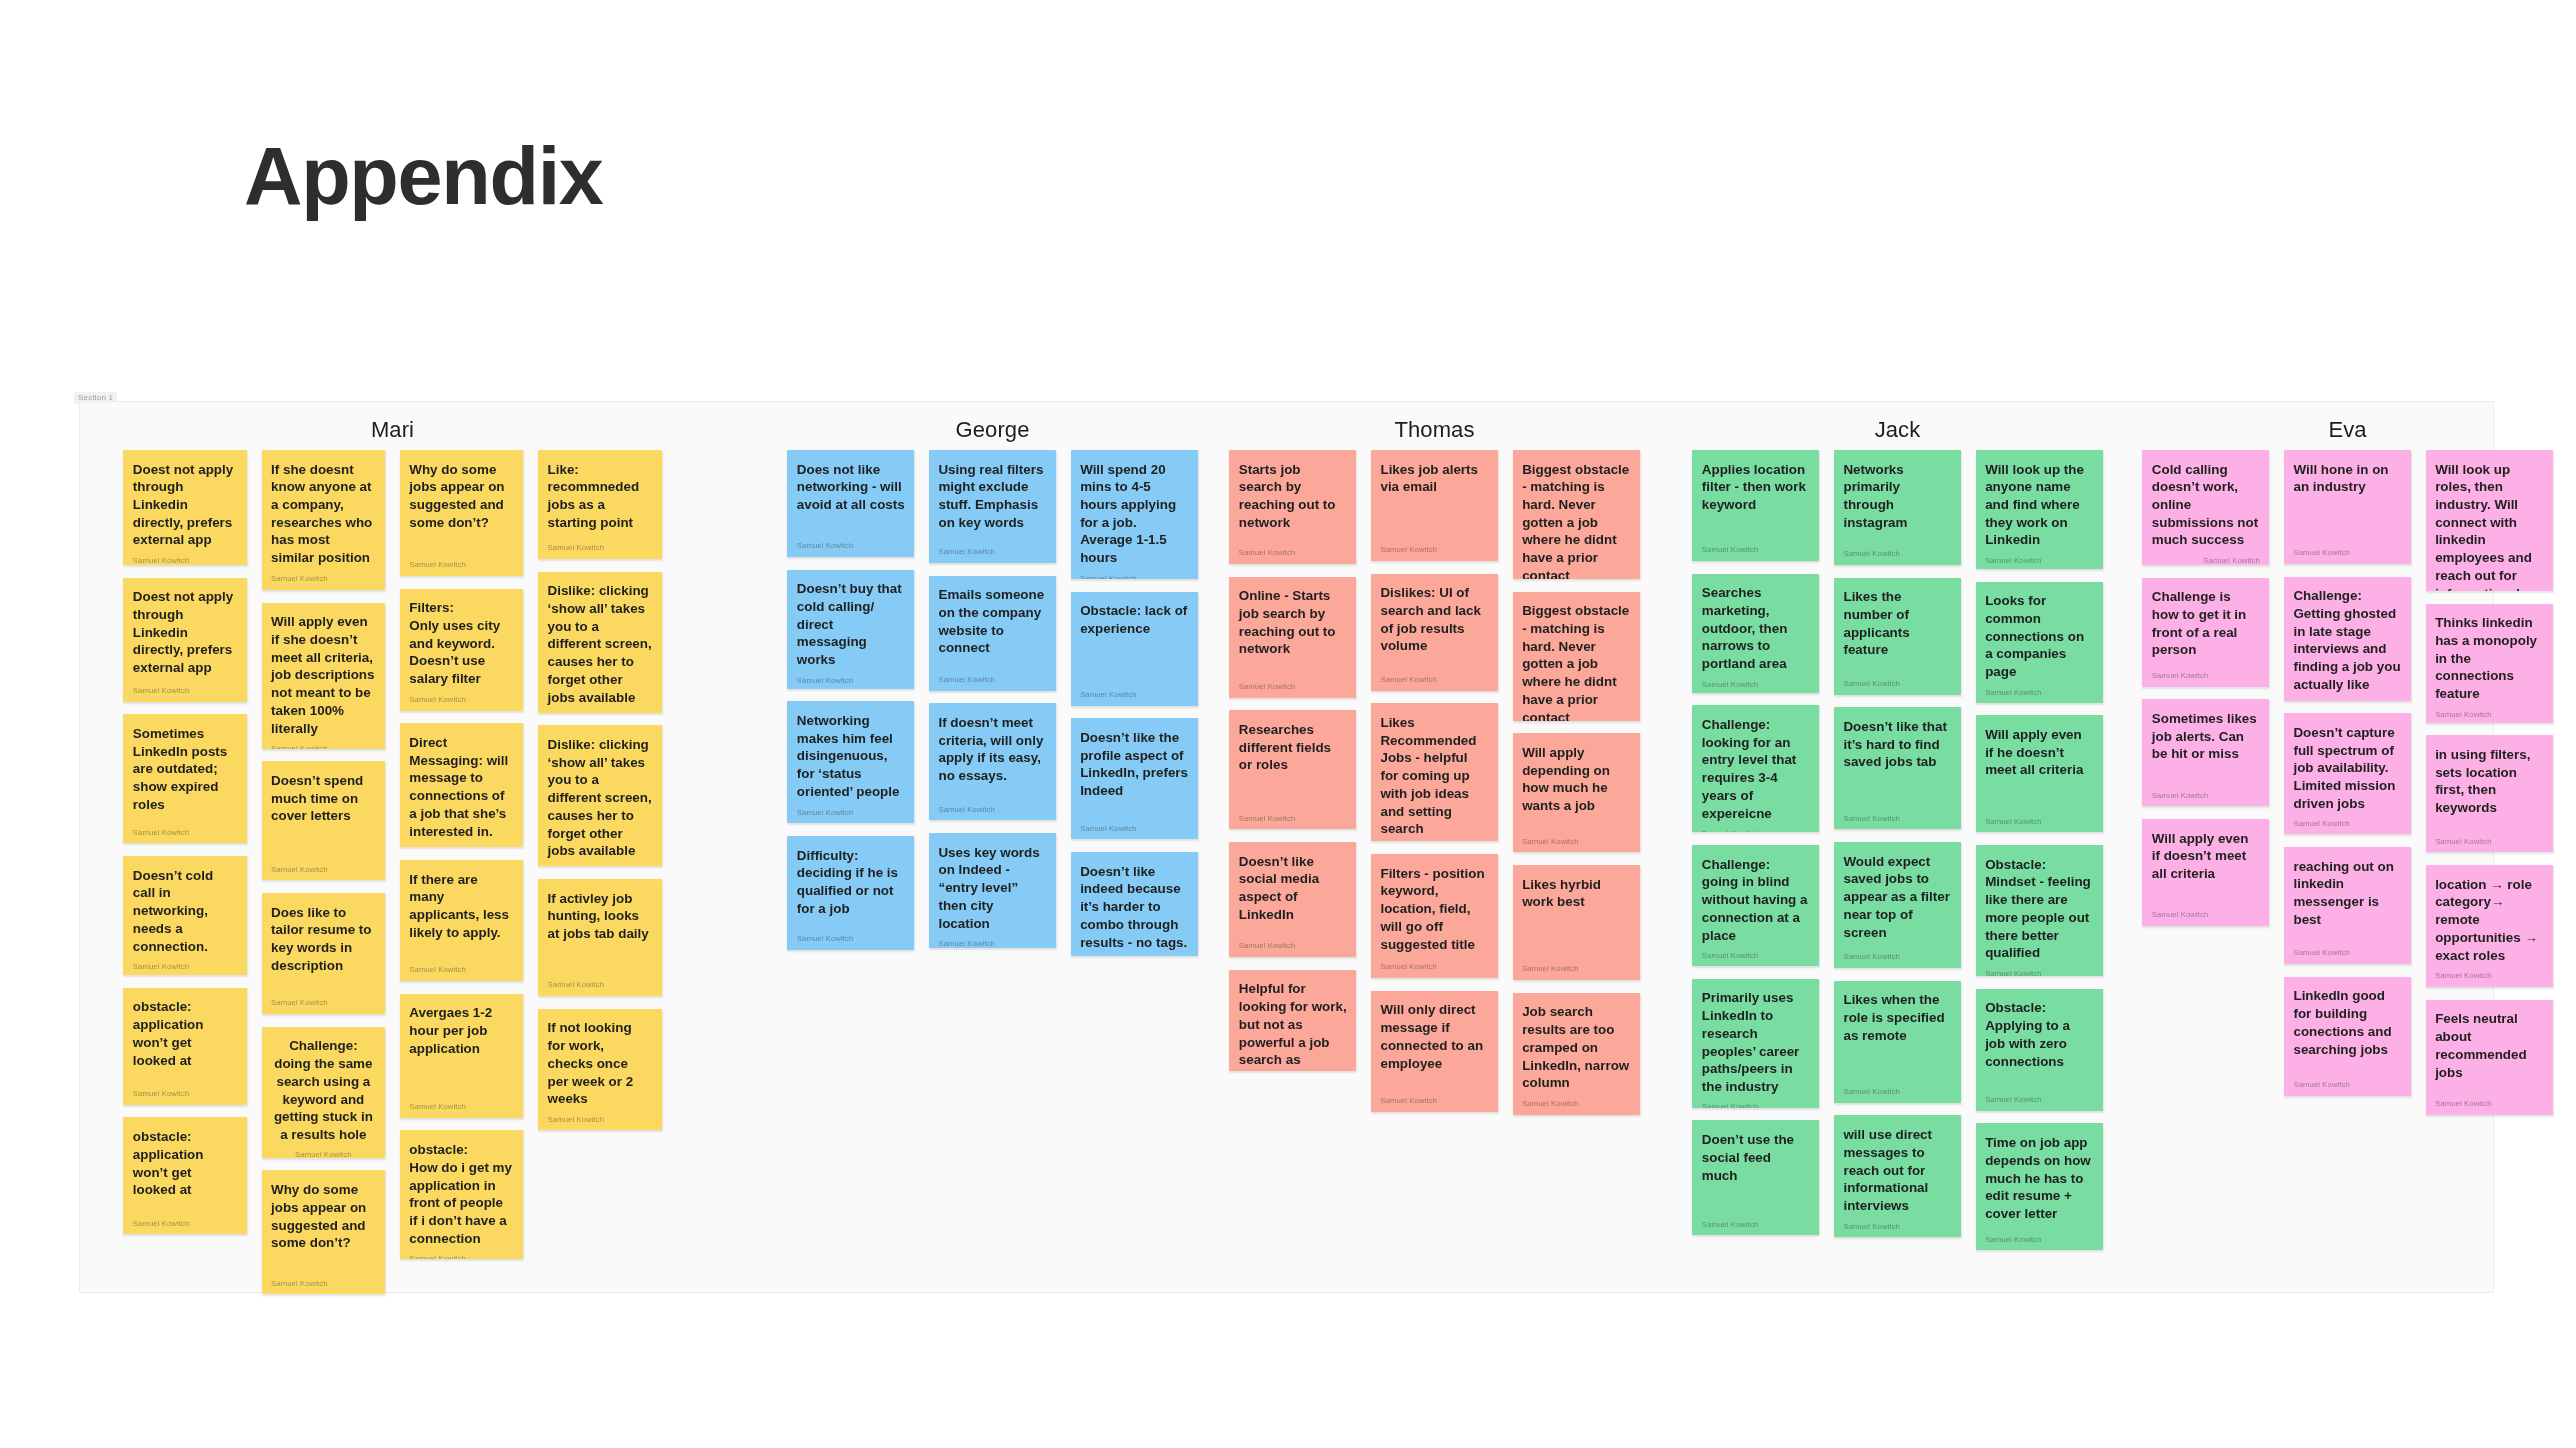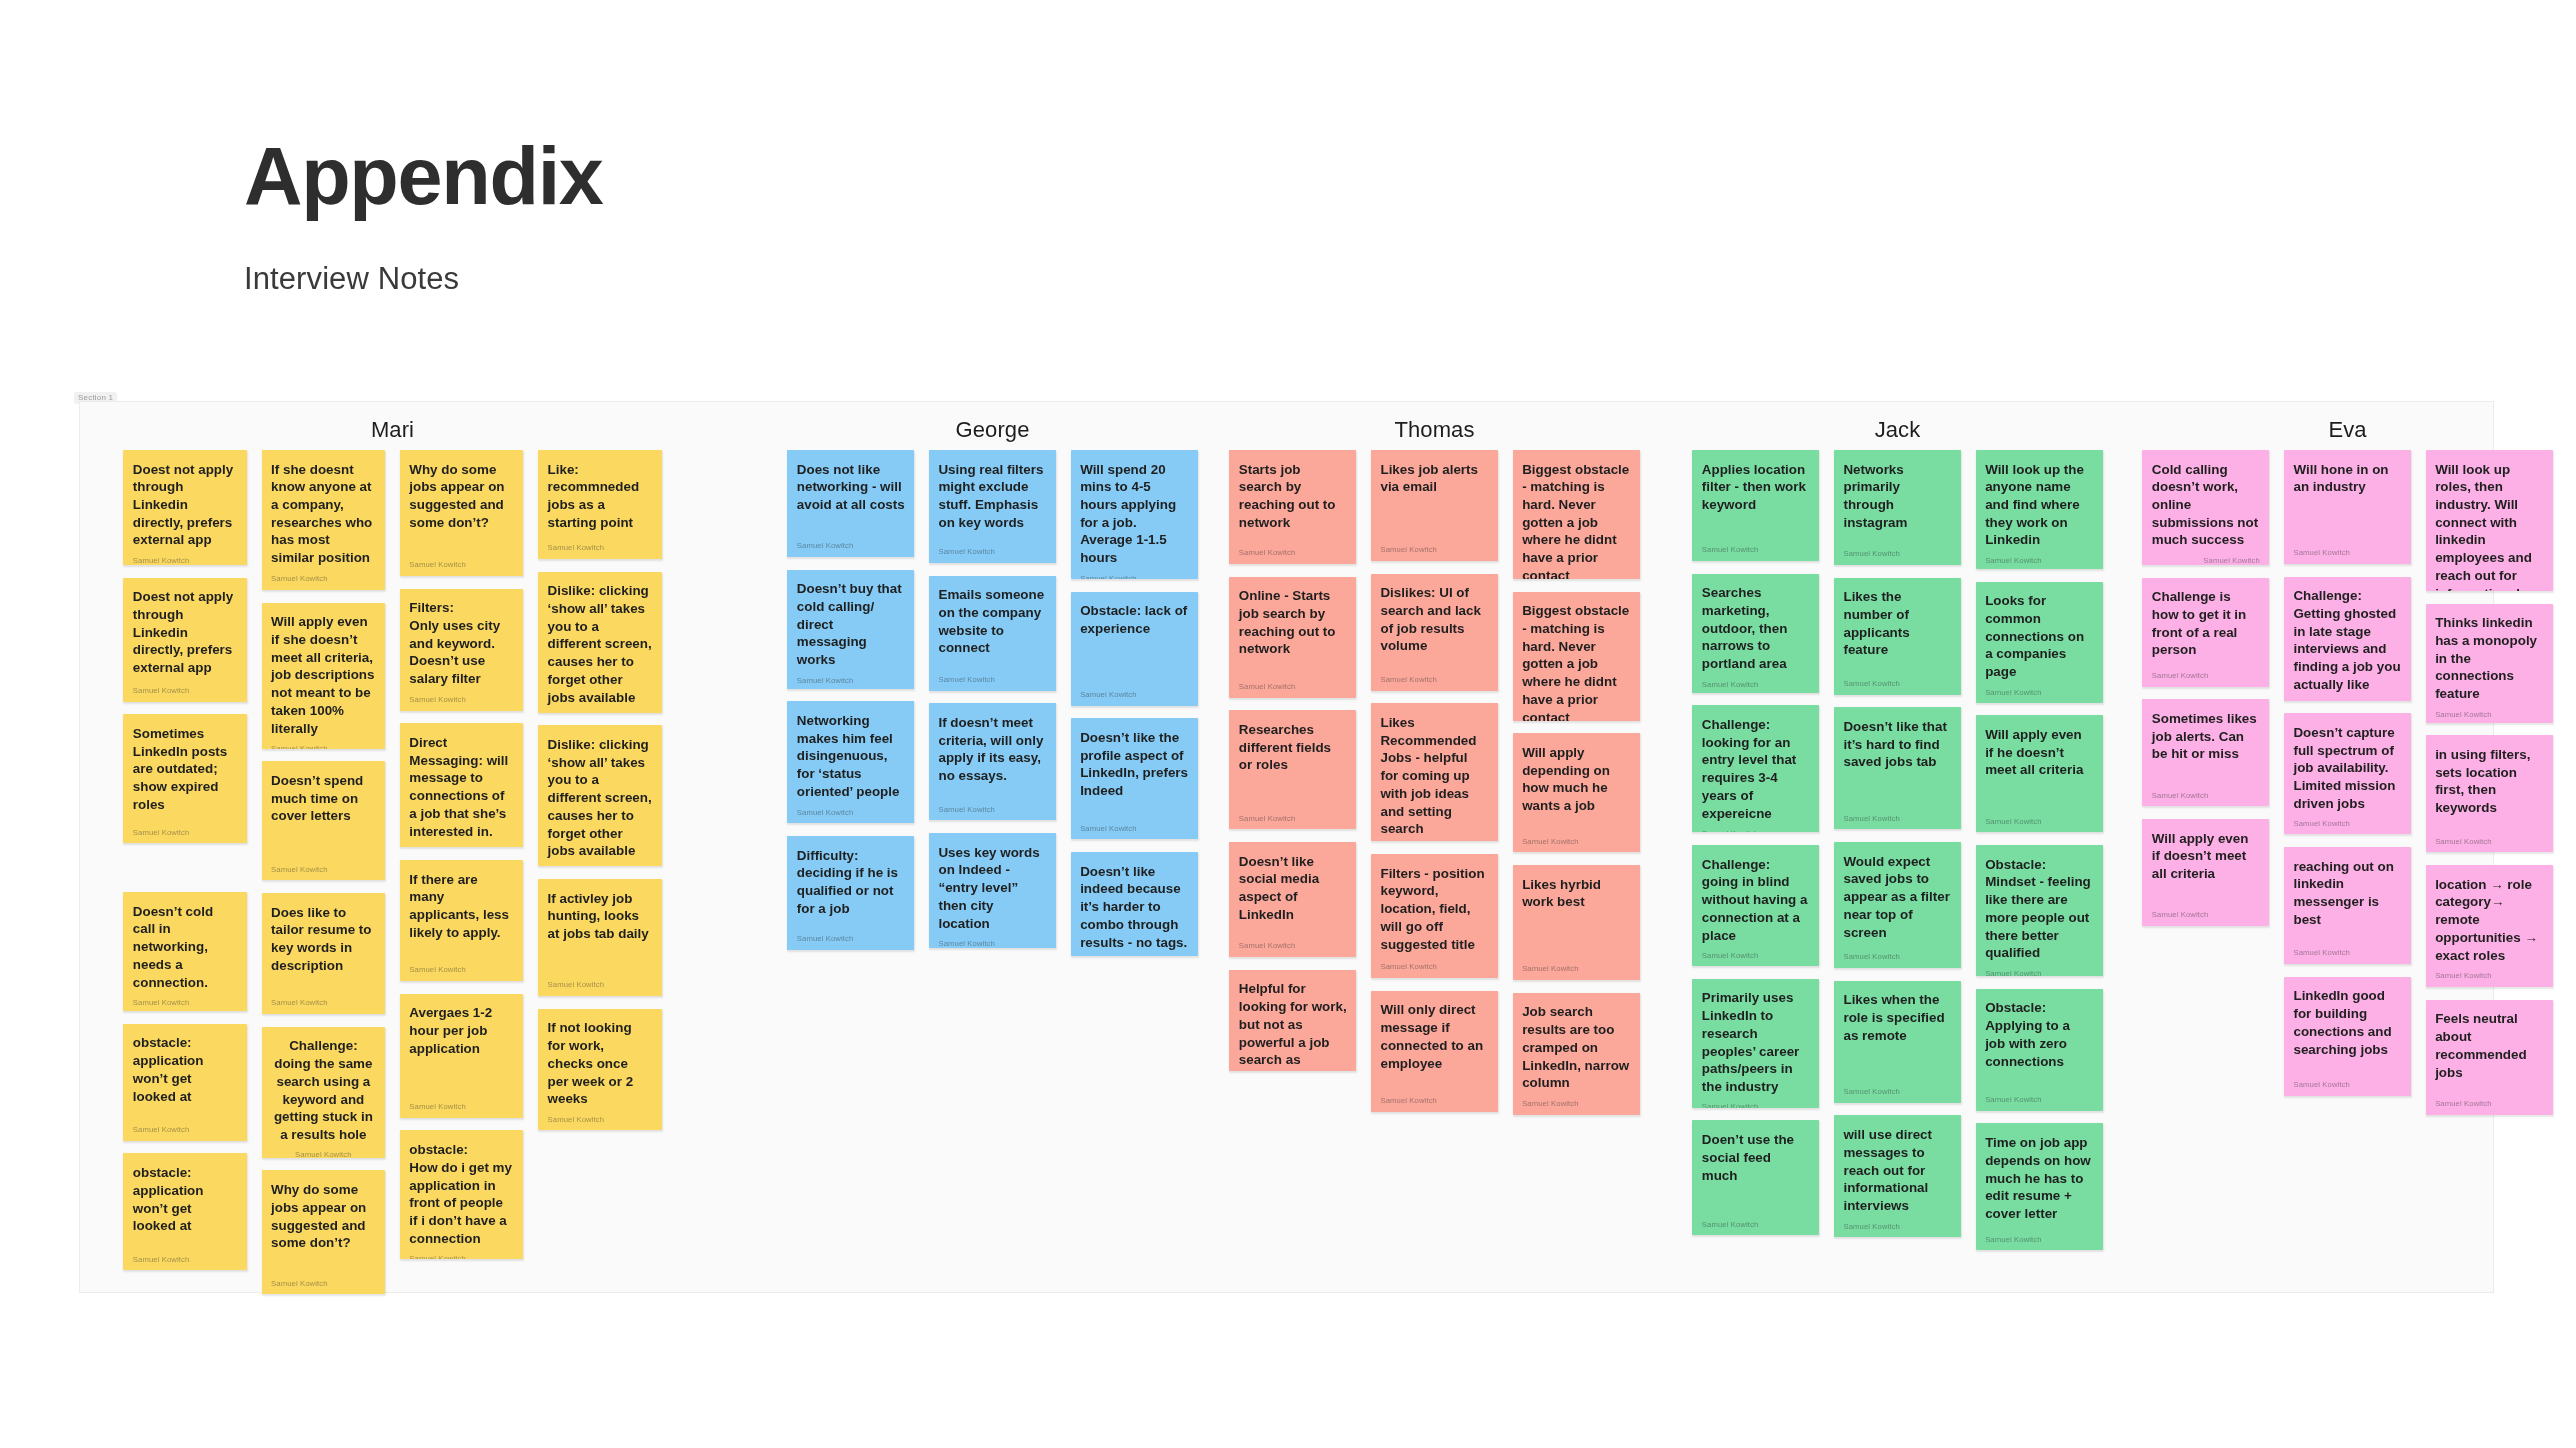--- a/index.html
+++ b/index.html
@@ -137,21 +137,20 @@
   .c-green  .note-author,
   .c-pink   .note-author { color: rgba(30,30,30,0.42); }
 </style>
 </head>
 <body>
 
 <div class="page">
 
   <div class="header">
     <h1 class="title">Appendix</h1>
-    <div class="subtitle">Interview Notes</div>
   </div>
 
   <div class="section-label">Section 1</div>
 
   <div class="canvas" id="canvas">
       <div class="group" style="left: 34px; width: 557px;">
         <div class="group-title">Mari</div>
         <div class="cols">
           <div class="col">
             <div class="note c-yellow" style="height: 115px;">
@@ -159,21 +158,21 @@
               <div class="note-author">Samuel Kowitch</div>
             </div>
             <div class="note c-yellow" style="height: 124px;">
               <div class="note-text">Doest not apply through Linkedin directly, prefers external app</div>
               <div class="note-author">Samuel Kowitch</div>
             </div>
             <div class="note c-yellow" style="height: 129px;">
               <div class="note-text">Sometimes LinkedIn posts are outdated; show expired roles</div>
               <div class="note-author">Samuel Kowitch</div>
             </div>
-            <div class="note c-yellow" style="height: 119px; margin-top: 36px;">
+            <div class="note c-yellow" style="height: 119px;">
               <div class="note-text">Doesn’t cold call in networking, needs a connection.</div>
               <div class="note-author">Samuel Kowitch</div>
             </div>
             <div class="note c-yellow" style="height: 117px;">
               <div class="note-text">obstacle: application won’t get looked at</div>
               <div class="note-author">Samuel Kowitch</div>
             </div>
             <div class="note c-yellow" style="height: 117px;">
               <div class="note-text">obstacle: application won’t get looked at</div>
               <div class="note-author">Samuel Kowitch</div>

